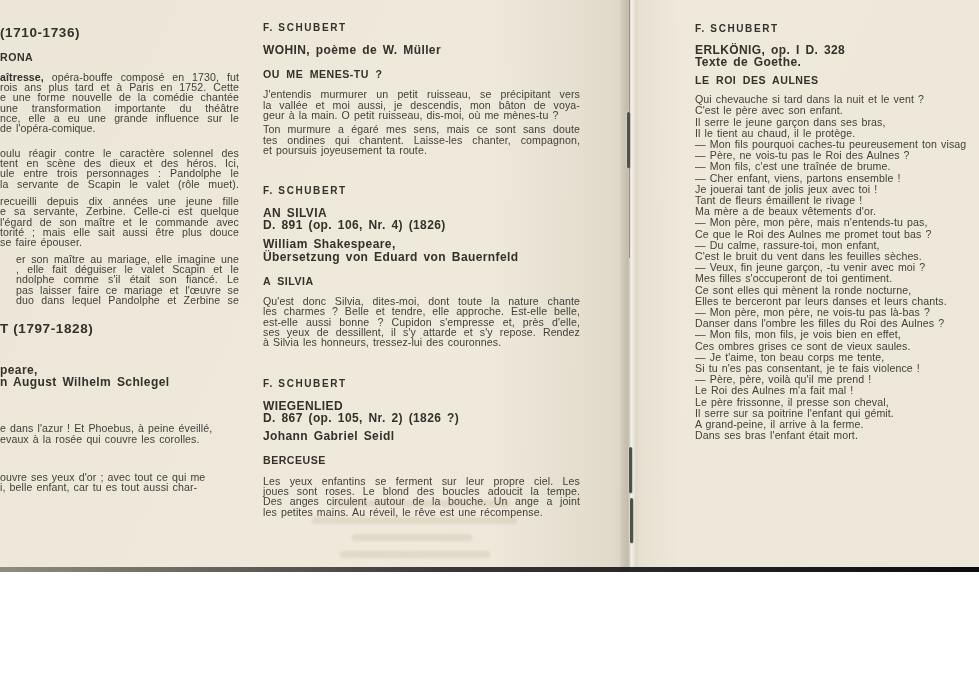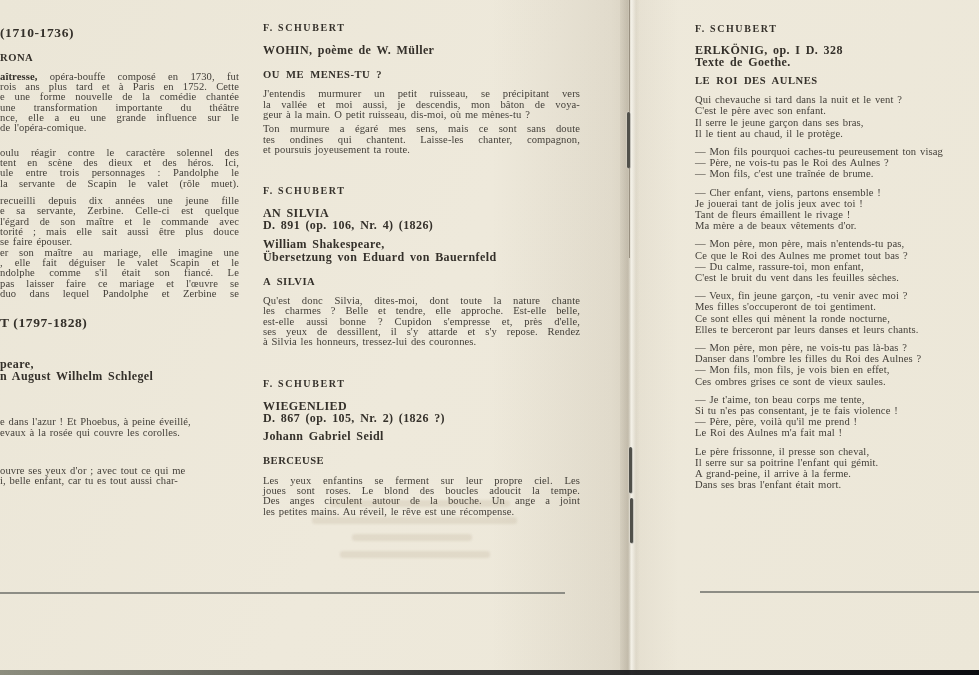--- a/index.html
+++ b/index.html
@@ -1,20 +1,20 @@
 <!DOCTYPE html>
 <html style="--paper: #ede8da; --ink: #44403a; --ink-bold: #34302a; --rule: #8d8d85; --staple: #50504a; --edge-dark: #0b0c10;"><head>
 <meta charset="utf-8">
 <style>
   html,body{margin:0;padding:0;}
   body{width:979px;height:700px;overflow:hidden;}
   .page{
-    position:relative;width:979px;height:675px;overflow:hidden;
+    position:relative;width:979px;height:572px;overflow:hidden;
     background:linear-gradient(115deg,#ebe6d7 0%,#eee9db 45%,#ece7d8 100%);
-    font-family:Liberation Serif, serif;
+    font-family:Liberation Sans, sans-serif;
     color:var(--ink,#44403a);
   }
   
   .shade-left{position:absolute;left:0;top:0;width:630px;height:700px;pointer-events:none;
     background:linear-gradient(to right,rgba(255,255,255,0) 78%,rgba(110,95,70,0.10) 97%,rgba(110,95,70,0.16) 100%);}
   .shade-right{position:absolute;left:630px;top:0;width:349px;height:700px;pointer-events:none;
     background:linear-gradient(to right,rgba(110,95,70,0.07) 0%,rgba(255,255,255,0) 14%);}
   .fold{position:absolute;left:620px;top:0;width:20px;height:700px;pointer-events:none;
     background:linear-gradient(to right,rgba(90,80,60,0.06) 0%,rgba(90,80,60,0.18) 40%,rgba(255,255,250,0.55) 58%,rgba(90,80,60,0.05) 80%,rgba(0,0,0,0) 100%);}
   .fold-crease{position:absolute;left:629px;top:0;width:1px;height:258px;background:rgba(100,90,72,0.55);}
@@ -44,21 +44,21 @@
     text-align:justify;text-align-last:justify;text-justify:inter-word;}
   .body-line.no-j{text-align-last:left;}
   .body-line b{font-weight:bold;color:var(--ink-bold,#34302a);}
   .verse-line{font-size:10.6px;line-height:11.2px;letter-spacing:0.1px;word-spacing:1px;white-space:nowrap;}
 
   
   .lc-title{margin-top:12px;}
   #left-paras .para:nth-child(1){margin-top:8px;}
   #left-paras .para:nth-child(2){margin-top:14px;}
   #left-paras .para:nth-child(3){margin-top:7px;}
-  #left-paras .para:nth-child(4){margin-top:0;}
+  #left-paras .para:nth-child(4){margin-top:6px;padding-left:16px;}
   #left-h2{margin-top:16px;}
   #left-authors{margin-top:28px;}
   #left-authors .bold-line{line-height:12px;}
   #left-verse{margin-top:35px;}
   #left-verse .stanza .verse-line{line-height:10.3px;}
   #left-verse .stanza:nth-child(2){margin-top:28px;}
   #left-verse .stanza:nth-child(3){margin-top:13px;}
 
   
   #mid-col .sec + .sec{margin-top:29px;}
@@ -67,21 +67,21 @@
   #mid-col .authors .bold-line{line-height:12.8px;}
   #mid-col .subtitle{margin-top:12px;}
   #mid-col .paras{margin-top:9px;}
   #mid-col .para + .para{margin-top:4px;}
 
   
   #right-title{margin-top:9px;}
   #right-title .bold-line{line-height:11.8px;}
   #right-sub{margin-top:6px;}
   #right-stanzas{margin-top:8px;}
-  #right-stanzas .stanza + .stanza{margin-top:7px;}
+  #right-stanzas .stanza + .stanza{}
 </style>
 </head>
 <body>
 
 <div class="page">
 
   <div class="shade-left"></div>
   <div class="shade-right"></div>
 
   <div class="col col-left">

